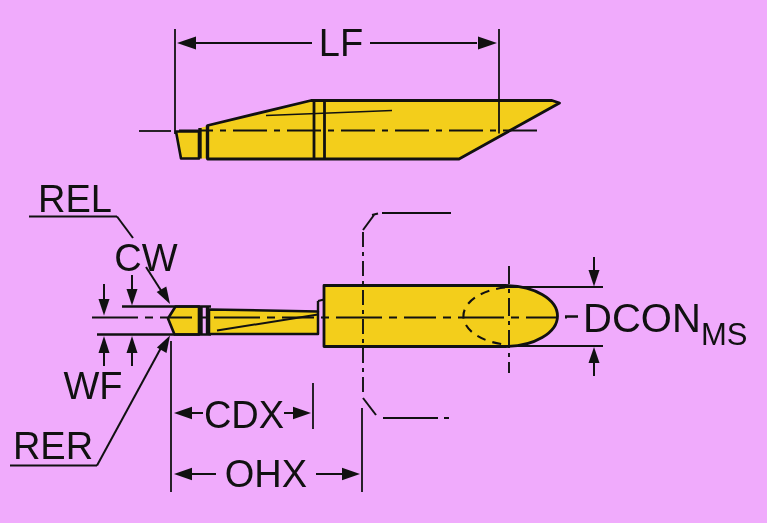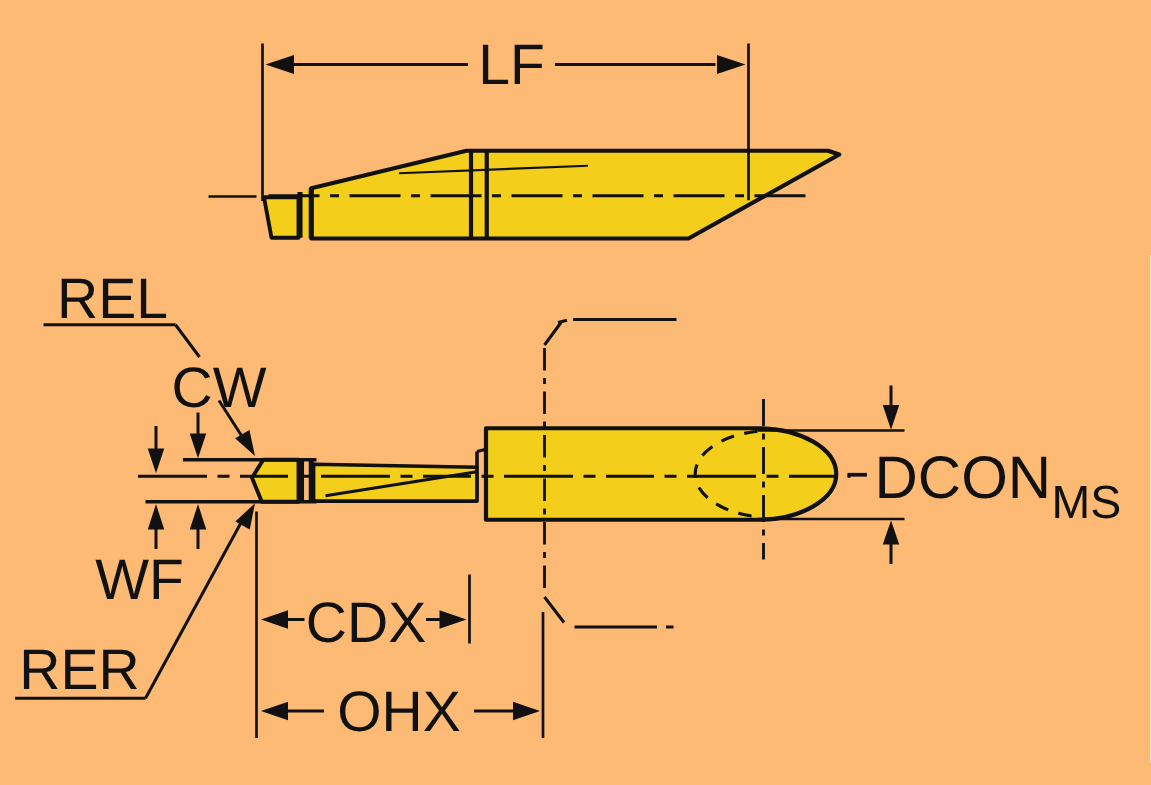--- a/index.html
+++ b/index.html
@@ -1,16 +1,16 @@
 <!DOCTYPE html>
 <html><head>
 <meta charset="utf-8">
 <style>
   html,body{margin:0;padding:0;background:#ffffff;}
-  .stage{position:relative;width:767px;height:523px;background:#fdba74;overflow:hidden;}
+  .stage{position:relative;width:767px;height:523px;background:#f0abfc;overflow:hidden;}
   svg{display:block;}
   .tool{fill:#F3CE1B;}
   .ol{stroke:#111;stroke-width:2.8;fill:none;stroke-linejoin:round;}
   .thick{stroke:#111;stroke-width:3.4;fill:none;}
   .dim{stroke:#111;stroke-width:2;fill:none;}
   .ext{stroke:#111;stroke-width:1.8;fill:none;}
   .chain{stroke:#111;stroke-width:1.9;fill:none;}
   .ah{fill:#111;stroke:none;}
   text{font-family:"Liberation Sans","DejaVu Sans",sans-serif;fill:#111;}
   .lbl{font-size:38px;}

